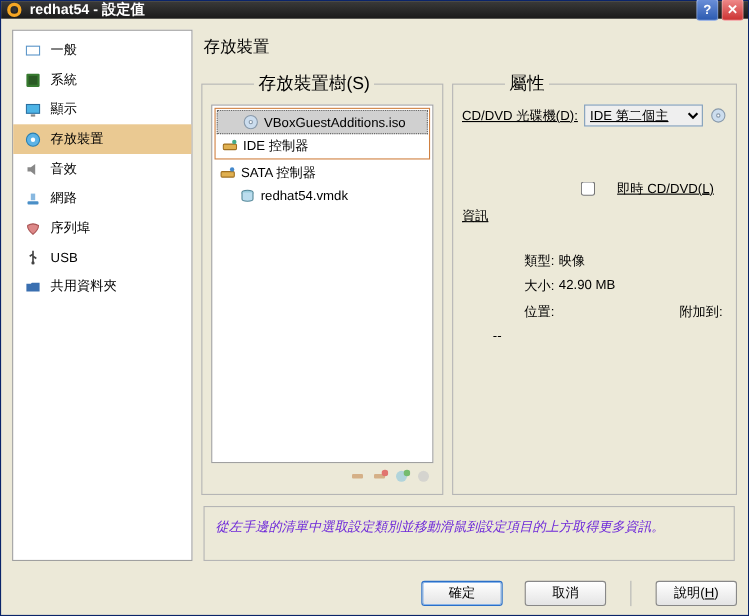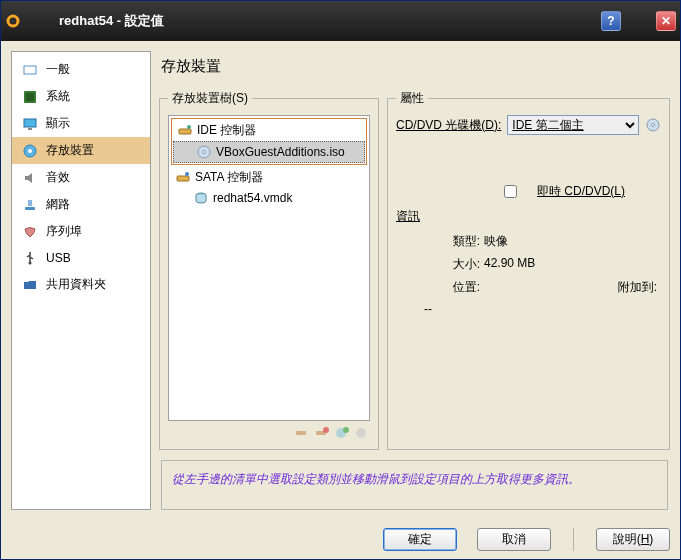--- a/index.html
+++ b/index.html
@@ -1,47 +1,47 @@
 <!DOCTYPE html>
 <html><head>
 <meta charset="utf-8">
 <style>
 * { box-sizing: border-box; margin: 0; padding: 0; font-family: "Microsoft JhengHei", "PMingLiU", sans-serif; font-size: 12px; }
 body { background: #888; width: 681px; height: 560px; overflow: hidden; }
 .window { width: 681px; height: 560px; background: #ece9d8; border: 1px solid #0a246a; display: flex; flex-direction: column; }
-.titlebar { height: 40px; background: linear-gradient(to bottom, #3a3a3a, #1a1a1a); display: flex; align-items: center; padding: 0 4px; color: #fff; gap: 32px; }
+.titlebar { height: 16px; background: linear-gradient(to bottom, #3a3a3a, #1a1a1a); display: flex; align-items: center; padding: 0 4px; color: #fff; }
 .titlebar .gear { width: 16px; height: 16px; margin-right: 6px; display:flex; align-items:center; justify-content:center; }
 .titlebar .title { flex: 1; font-size: 13px; font-weight: bold; }
 .tb-btn { width: 20px; height: 20px; margin-left: 3px; border-radius: 3px; display: flex; align-items: center; justify-content: center; font-weight: bold; color: #fff; border: 1px solid rgba(255,255,255,0.3); }
 .tb-help { background: linear-gradient(#6a8fd8, #2d5bb0); }
 .tb-close { background: linear-gradient(#e88, #c33); }
 .body { flex: 1; display: flex; padding: 10px; gap: 8px; }
-.sidebar { width: 140px; background: #fff; border: 1px solid #a0a0a0; padding: 4px 0; }
+.sidebar { width: 164px; background: #fff; border: 1px solid #a0a0a0; padding: 4px 0; }
 .side-item { display: flex; align-items: center; padding: 5px 10px; gap: 8px; cursor: default; font-size: 14px; }
 .side-item.selected { background: #eac992; }
 .side-icon { width: 16px; height: 16px; display: inline-flex; align-items: center; justify-content: center; }
 .content { flex: 1; display: flex; flex-direction: column; }
 .content-title { font-size: 15px; padding: 6px 2px 14px 2px; }
 .panels { flex: 1; display: flex; gap: 8px; }
 fieldset { border: 1px solid #b5b5b5; padding: 8px; position: relative; }
-legend { padding: 0 4px; font-size: 12px; }
+legend { padding: 0 4px; font-size: 16px; margin-left: 39px; }
 .tree-fs { width: 220px; display: flex; flex-direction: column; }
 .tree { flex: 1; border: 1px solid #a0a0a0; background: #fff; padding: 2px; }
 .tree-node { display: flex; align-items: center; padding: 2px 4px; gap: 4px; }
 .tree-node.indent { padding-left: 22px; }
 .tree-node.sel { background: #d0d0d0; border: 1px dotted #666; }
 .storage-highlight { border: 1px solid #d08040 !important; padding: 1px; margin-bottom: 2px; }
 .tree-toolbar { display: flex; justify-content: flex-end; gap: 4px; padding-top: 4px; }
 .tb-icon { width: 16px; height: 16px; display:inline-flex; align-items:center; justify-content:center; opacity:0.7; }
 .attrs-fs { flex: 1; }
 .attr-row { display: flex; align-items: center; margin-bottom: 8px; gap: 6px; text-decoration: underline; }
 .attr-row label { white-space: nowrap; }
 select { font-size: 12px; border: 1px solid #7f9db9; height: 20px; }
 .info-section { margin-top: 8px; }
-.info-label { margin-bottom: 8px; text-decoration: underline; }
+.info-label { margin-bottom: 24px; text-decoration: underline; }
 .info-grid { display: grid; grid-template-columns: 60px 1fr; row-gap: 6px; padding-left: 28px; }
 .info-grid .k { text-align: right; padding-right: 4px; }
 .hint { margin: 10px 2px 0 2px; border: 1px solid #b5b5b5; padding: 10px; font-style: italic; color: #6d28d9; height: 50px; }
 .buttons { display: flex; justify-content: flex-end; gap: 20px; padding: 8px 10px; }
 button.dlg { min-width: 74px; height: 23px; background: linear-gradient(#fff, #e4e4e4); border: 1px solid #888; border-radius: 3px; font-size: 12px; padding: 0 6px; }
 button.dlg.default { border: 1px solid #2a6fc9; box-shadow: 0 0 0 1px #89b4e8 inset; }
 .sep { border-left: 1px solid #b5b5b5; margin: 0 2px; }
 .chk { display:flex; align-items:center; gap:20px;margin-top:40px; }
 .underline { text-decoration: underline; }
 </style>
@@ -142,37 +142,37 @@
         </div>
     </div>
 
     <div class="content">
       <div class="content-title">存放裝置</div>
       <div class="panels">
         <fieldset class="tree-fs">
           <legend>存放裝置樹(S)</legend>
           <div class="tree">
             <div class="storage-highlight">
+              <div class="tree-node indent sel">
+                <span class="side-icon">
+                    <svg width="14" height="14">
+                      <circle cx="7" cy="7" r="6" fill="#cde" stroke="#89a"></circle>
+                      <circle cx="7" cy="7" r="1.5" fill="#fff" stroke="#89a"></circle>
+                    </svg>
+                  </span>
+                <span>VBoxGuestAdditions.iso</span>
+              </div>
               <div class="tree-node">
                 <span class="side-icon">
                     <svg width="14" height="14">
                       <rect x="1" y="5" width="12" height="5" fill="#e0b050" stroke="#a07020" rx="1"></rect>
                       <circle cx="11" cy="3" r="2" fill="#4a8"></circle>
                     </svg>
                   </span>
                 <span>IDE 控制器</span>
-              </div>
-              <div class="tree-node indent sel">
-                <span class="side-icon">
-                    <svg width="14" height="14">
-                      <circle cx="7" cy="7" r="6" fill="#cde" stroke="#89a"></circle>
-                      <circle cx="7" cy="7" r="1.5" fill="#fff" stroke="#89a"></circle>
-                    </svg>
-                  </span>
-                <span>VBoxGuestAdditions.iso</span>
               </div>
             </div>
             <div class="tree-node">
               <span class="side-icon">
                   <svg width="14" height="14">
                     <rect x="1" y="5" width="12" height="5" fill="#e0b050" stroke="#a07020" rx="1"></rect>
                     <circle cx="11" cy="3" r="2" fill="#48c"></circle>
                   </svg>
                 </span>
               <span>SATA 控制器</span>

